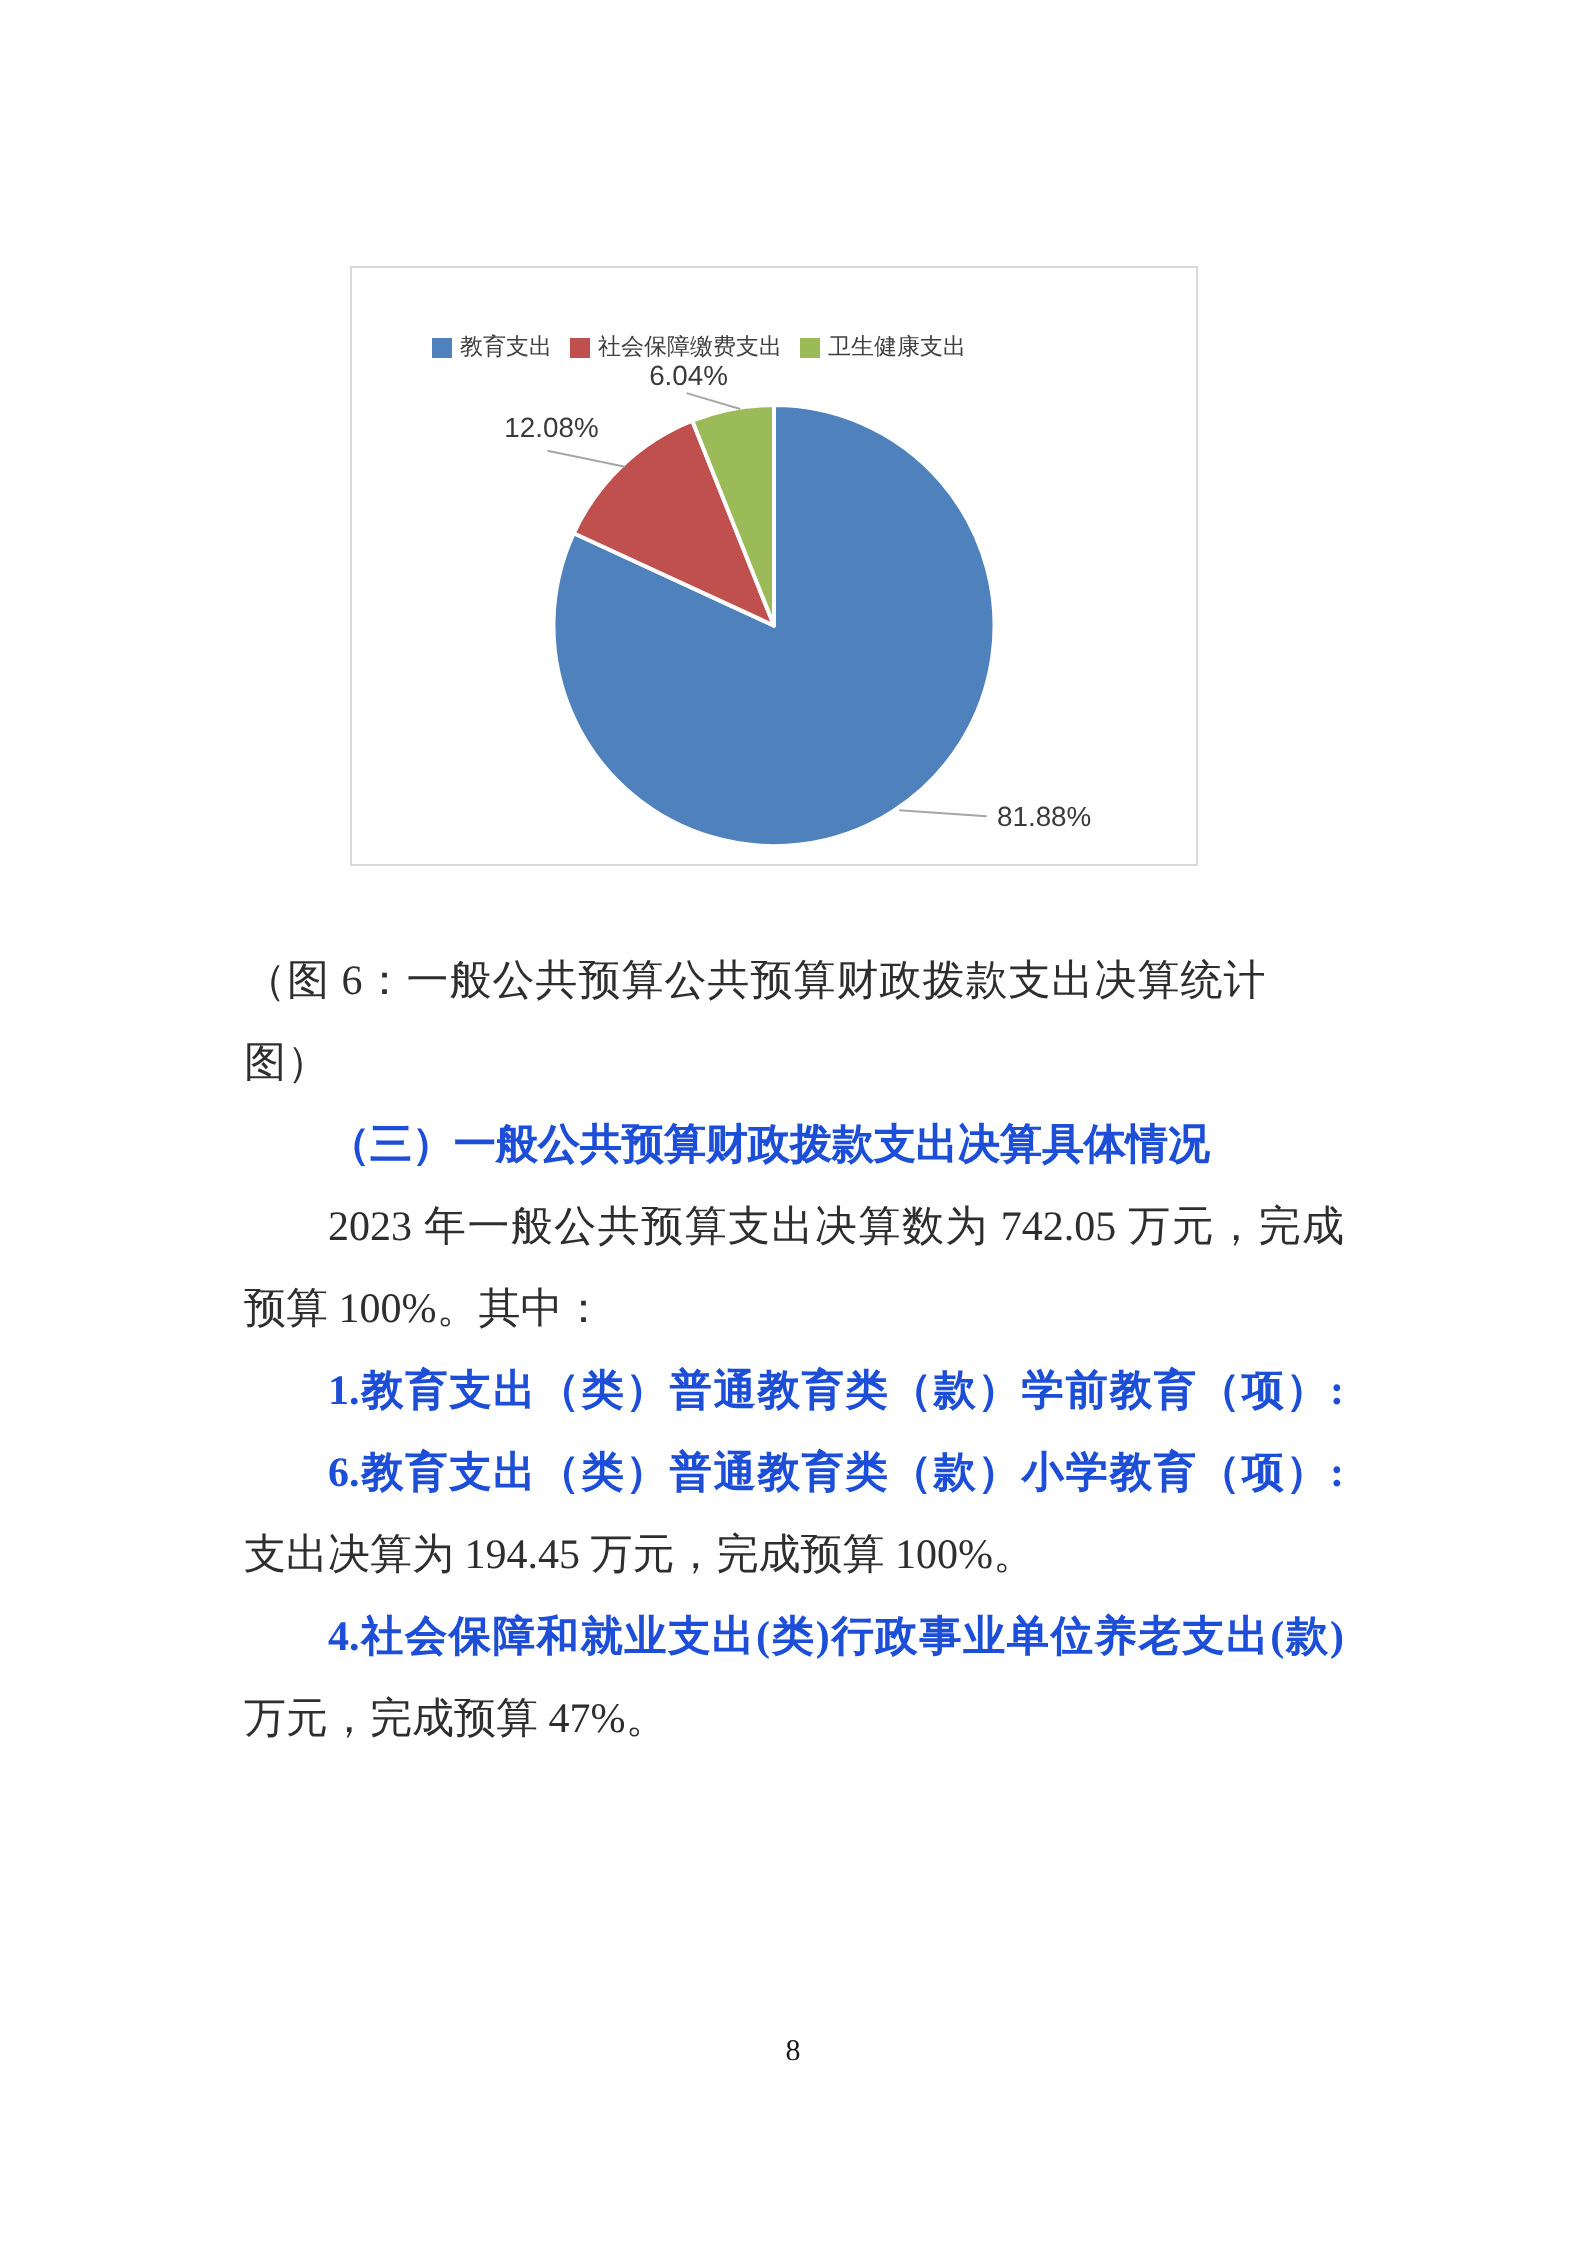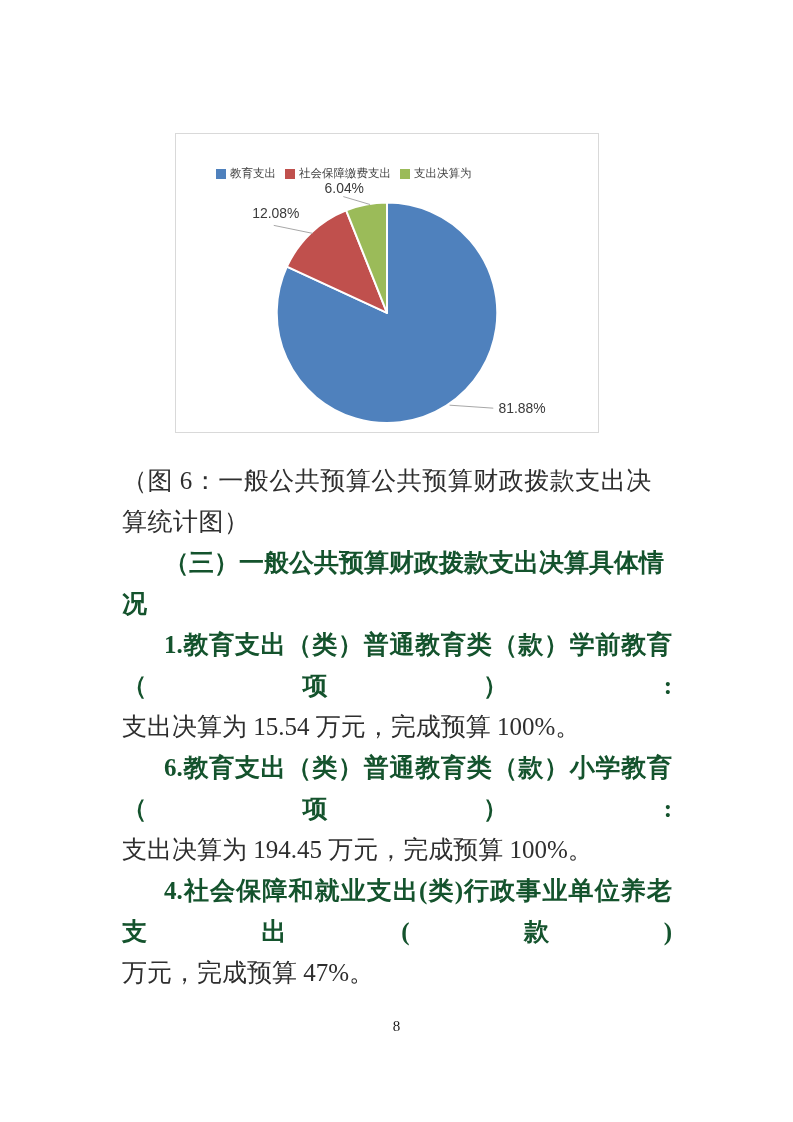--- a/index.html
+++ b/index.html
@@ -16,27 +16,27 @@
   .chart-box svg{position:absolute;left:0;top:0;width:100%;height:100%;}
   .legend{
     position:absolute;left:40px;top:32px;display:flex;gap:9px;align-items:center;
     font-family:"Liberation Sans","DejaVu Sans",sans-serif;font-size:11.5px;color:#3f3f3f;
     white-space:nowrap;
   }
   .legend-item{display:flex;align-items:center;gap:4px;}
   .swatch{width:10px;height:10px;display:inline-block;}
   
   .doc-body{
-    position:absolute;left:122px;top:460px;width:550px;
-    font-size:25px;line-height:41px;color:#262626;
+    position:absolute;left:122px;top:470px;width:550px;
+    font-size:21px;line-height:41px;color:#262626;
   }
   .tline{white-space:normal;}
   .tline.indent{text-indent:42px;}
   .tline.jfull{text-align:justify;text-align-last:justify;}
-  .tline .b{font-weight:700;color:#14532d;}
+  .tline .b{font-weight:700;color:#1d4ed8;}
   .tline .r{font-weight:400;color:#2e2e2e;}
   .tline.caption{color:#303030;letter-spacing:0.5px;}
   
   .page-footer{
     position:absolute;left:0;top:1018px;width:100%;text-align:center;
     font-size:15px;color:#1a1a1a;
   }
 </style>
 </head>
 <body>
@@ -59,30 +59,31 @@
         <span class="legend-item">
           <span class="swatch" style="background: rgb(79, 129, 189);"></span>
           <span>教育支出</span>
         </span>
         <span class="legend-item">
           <span class="swatch" style="background: rgb(192, 80, 77);"></span>
           <span>社会保障缴费支出</span>
         </span>
         <span class="legend-item">
           <span class="swatch" style="background: rgb(155, 187, 89);"></span>
-          <span>支出决算为</span>
+          <span>卫生健康支出</span>
         </span>
       </div>
   </figure>
 
   <div class="doc-body" id="doc-body">
       <div class="tline caption"><span class="r">（图 6：一般公共预算公共预算财政拨款支出决算统计图）</span></div>
       <div class="tline indent"><span class="b">（三）一般公共预算财政拨款支出决算具体情况</span></div>
+      <div class="tline indent jfull"><span class="r">2023 年一般公共预算支出决算数为 742.05 万元，完成</span></div>
+      <div class="tline"><span class="r">预算 100%。其中：</span></div>
       <div class="tline indent jfull"><span class="b">1.教育支出（类）普通教育类（款）学前教育（项）:</span></div>
-      <div class="tline"><span class="r">支出决算为 15.54 万元，完成预算 100%。</span></div>
       <div class="tline indent jfull"><span class="b">6.教育支出（类）普通教育类（款）小学教育（项）:</span></div>
       <div class="tline"><span class="r">支出决算为 194.45 万元，完成预算 100%。</span></div>
       <div class="tline indent jfull"><span class="b">4.社会保障和就业支出(类)行政事业单位养老支出(款)</span></div>
       <div class="tline"><span class="r">万元，完成预算 47%。</span></div>
     </div>
 
   <div class="page-footer">8</div>
 
 </div>
 

